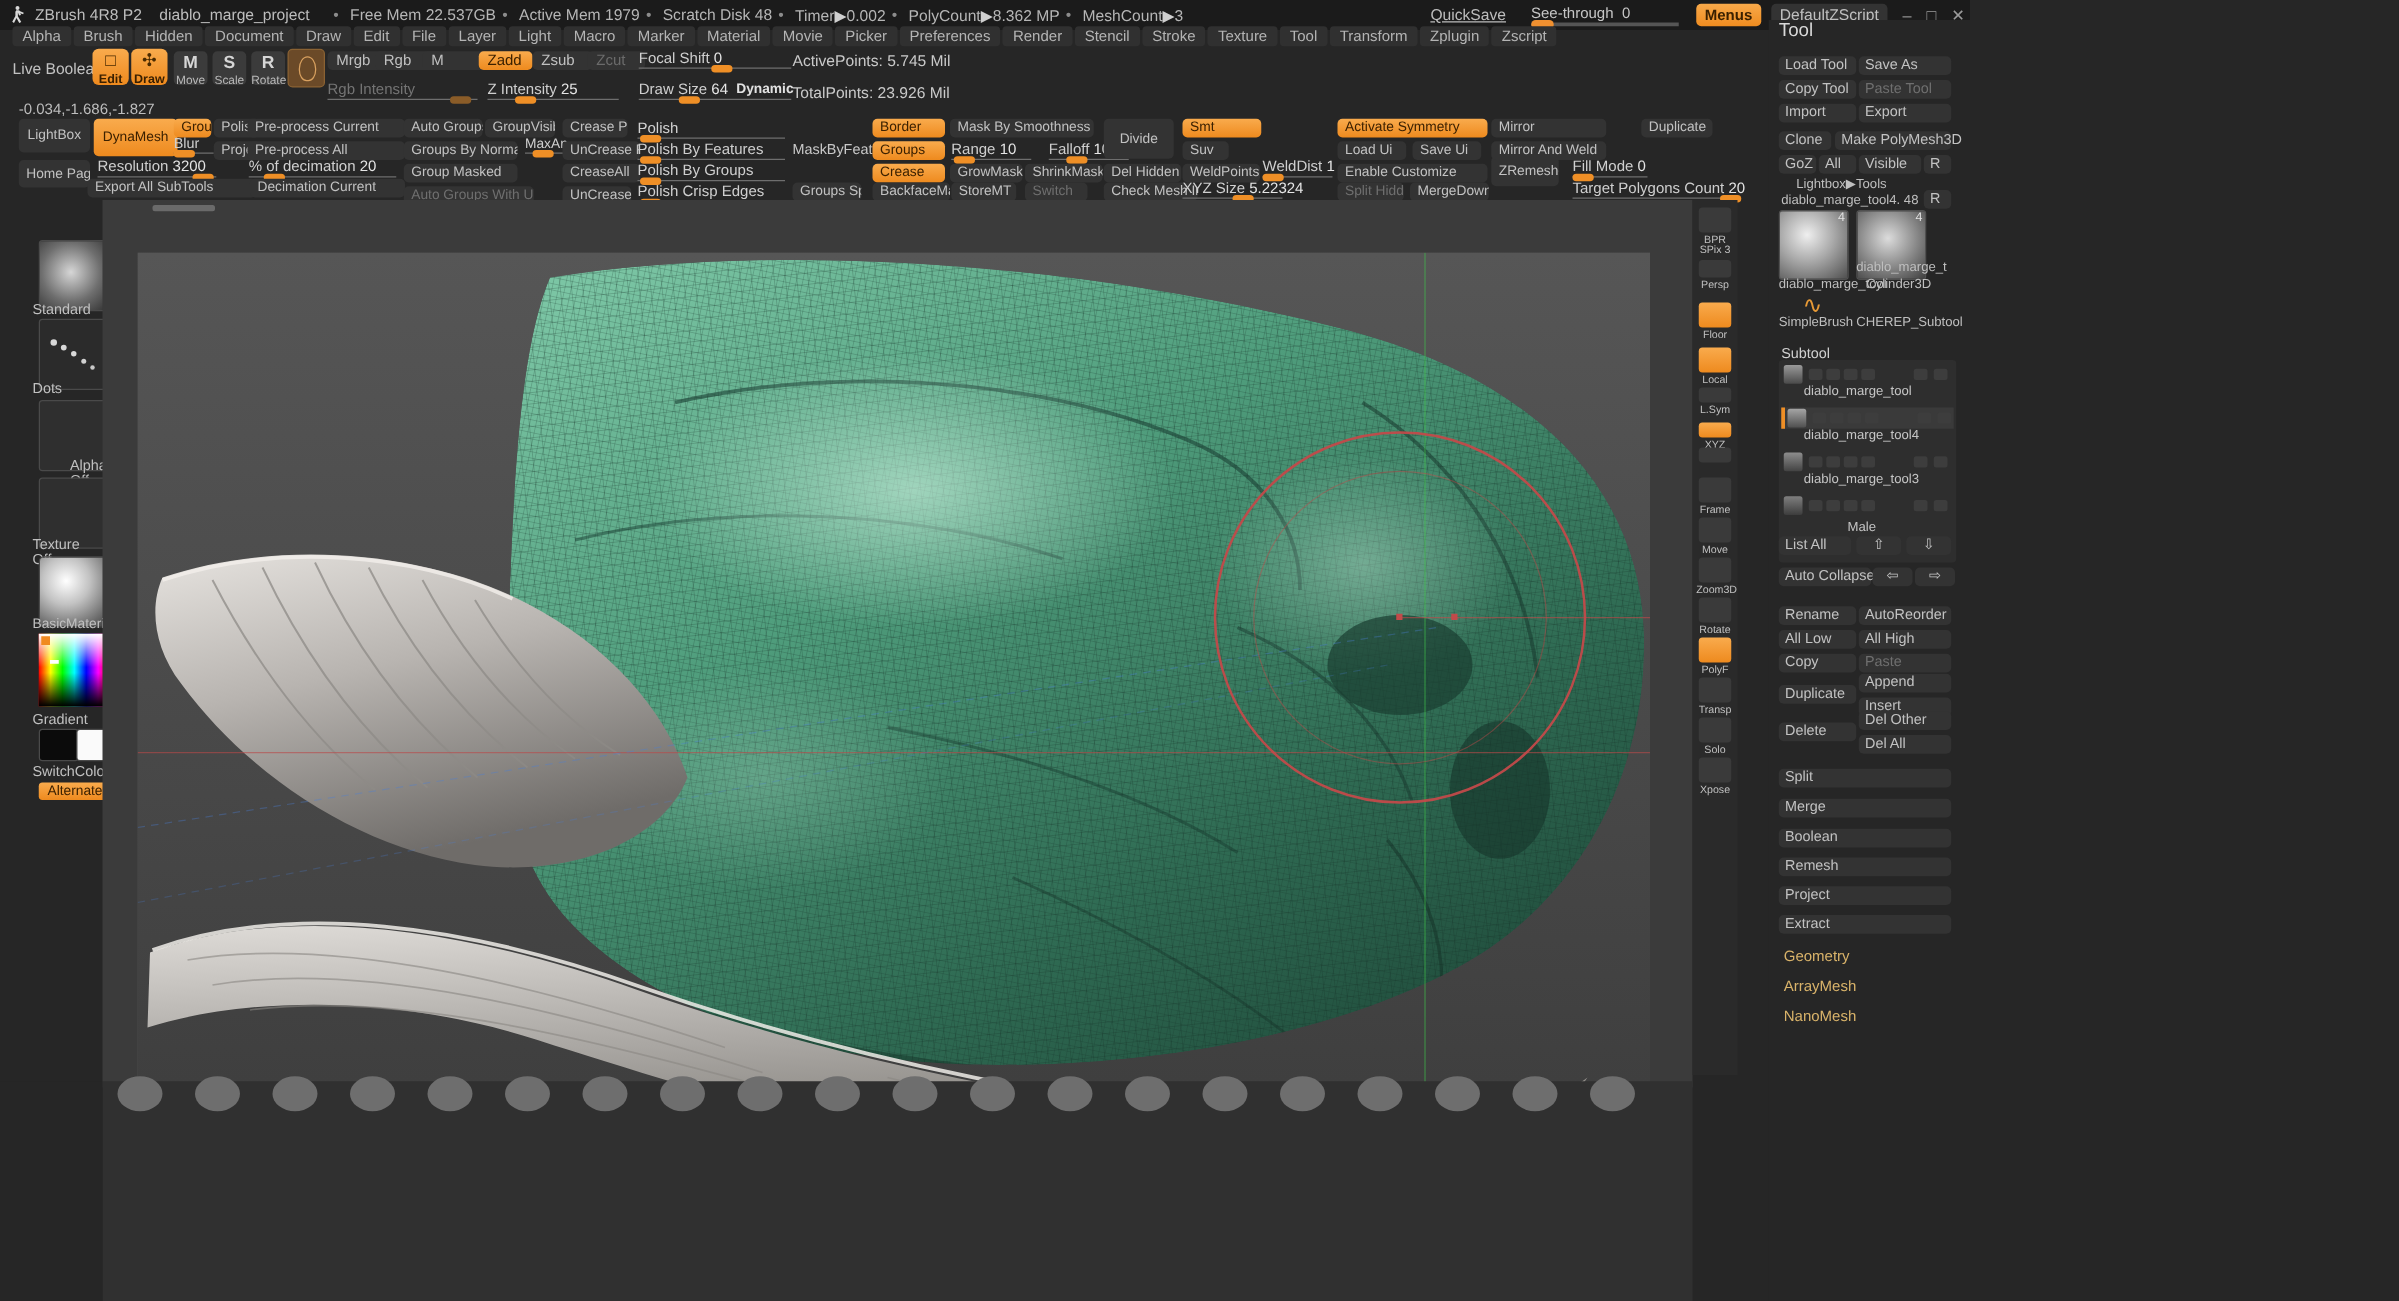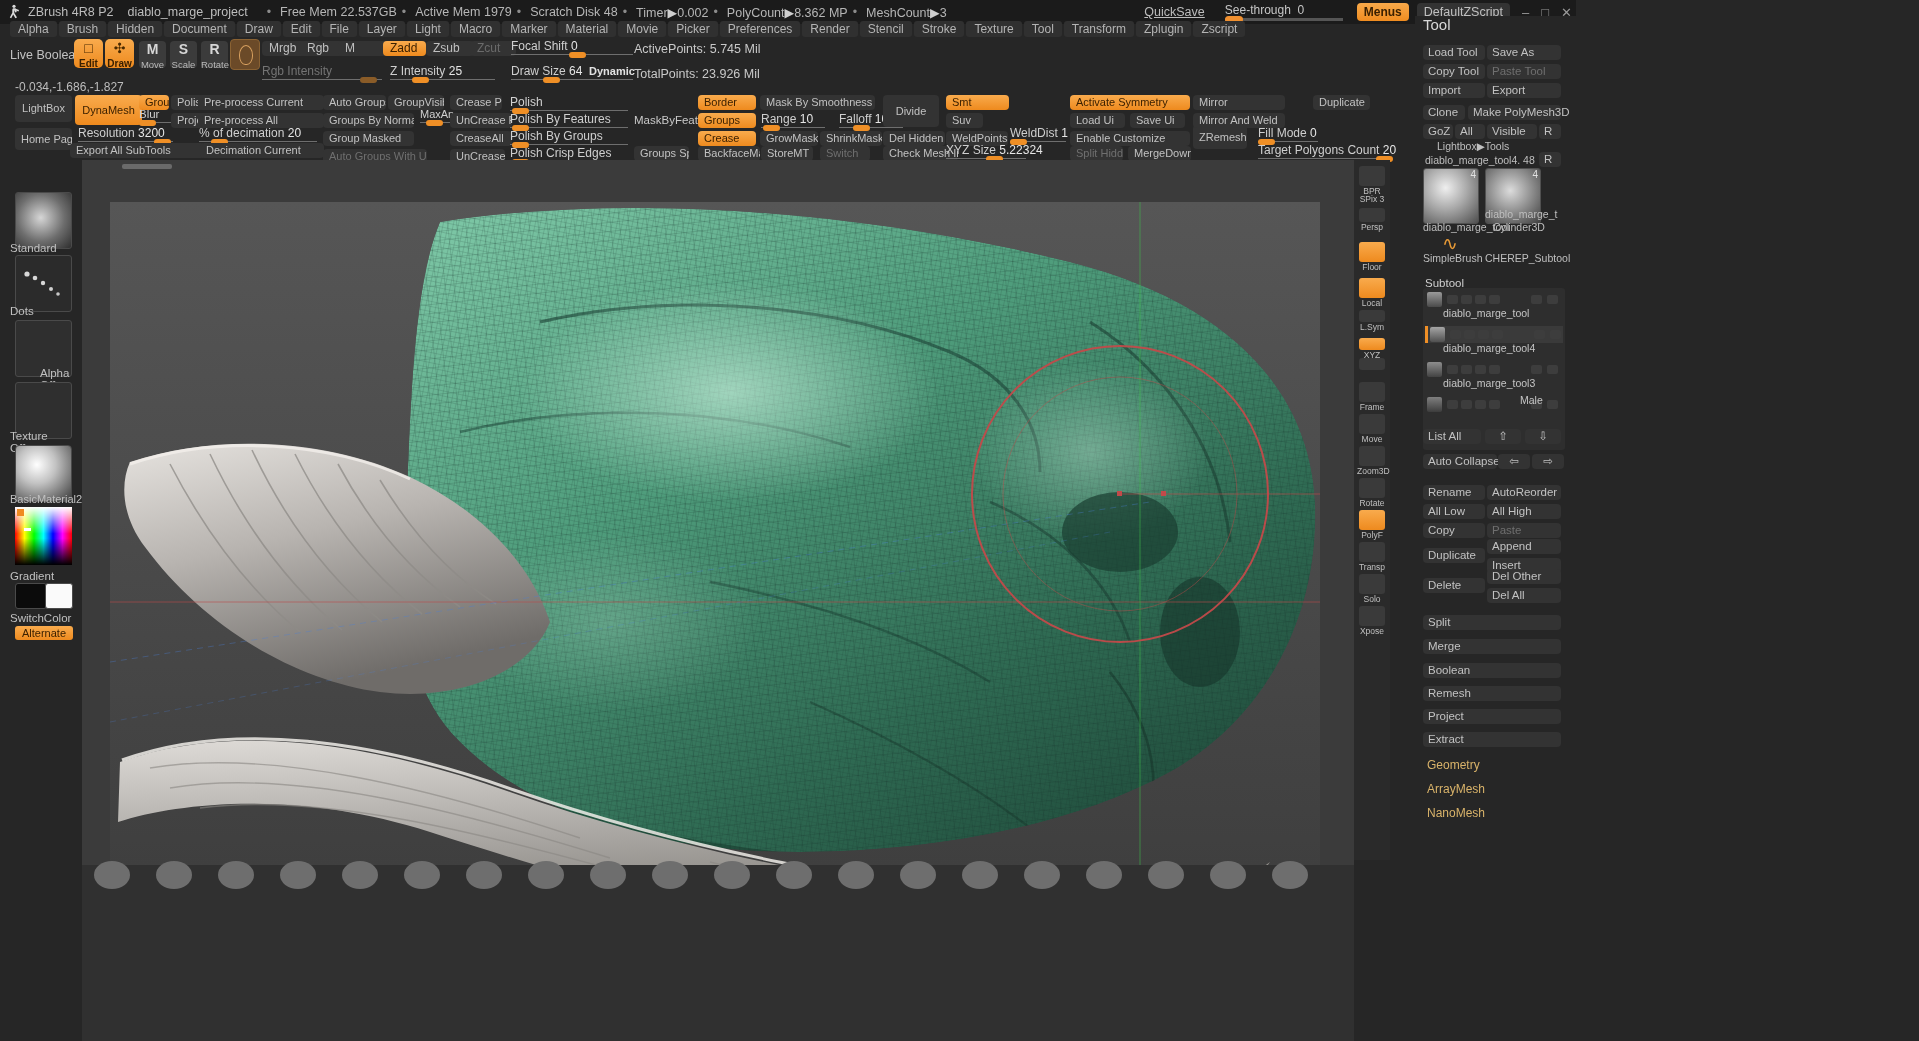--- a/index.html
+++ b/index.html
@@ -89,21 +89,21 @@
     position:absolute; border-radius:4px; background:#333; color:#c2c2c2;
     font-size:11px; line-height:15px; height:15px; padding:0 6px; white-space:nowrap; overflow:hidden;
   }
   .sbtn.on { background:linear-gradient(#f9ab4d,#ee8a1e); color:#3c2100; }
   .sbtn.dim { color:#6f6f6f; }
   .sbtn.tall2 { height:30px; line-height:30px; text-align:center; }
   .radio { position:absolute; width:9px; height:9px; border-radius:50%; background:#1f1f1f; border:1.5px solid #9a9a9a; }
   .radio.fill { background:#9a9a9a; }
 
   
-  #leftbar { position:absolute; left:0; top:160px; width:60px; height:700px; }
+  #leftbar { position:absolute; left:16px; top:160px; width:60px; height:700px; }
   .lb-thumb {
     position:absolute; left:15px; width:57px; height:57px; border-radius:3px;
     background:#383838; border:1px solid #4a4a4a;
   }
   .lb-cap { position:absolute; left:10px; font-size:11.5px; color:#c0c0c0; text-align:left; }
   .swatchbtn { position:absolute; border-radius:3px; }
 
   
   #canvaswrap { position:absolute; left:82px; top:160px; width:1272px; height:710px; background:#3b3b3b; overflow:hidden; }
   #canvas { position:absolute; left:28px; top:42px; width:1210px; height:665px; background:#4a4a4a; overflow:hidden; }
@@ -696,21 +696,21 @@
 
     <div class="strow" style="top:108px;">
       <span class="st-thumb" style="background:linear-gradient(#7f7f7f,#3d3d3d);"></span>
       <span class="sticon" style="left:22px;"></span>
       <span class="sticon" style="left:36px;"></span>
       <span class="sticon" style="left:50px;"></span>
       <span class="sticon" style="left:64px;"></span>
       <span class="sticon" style="left:106px;"></span>
       <span class="sticon" style="left:122px;"></span>
     </div>
-    <div class="st-name" style="left:55px; top:106px;margin-left:42px;">Male</div>
+    <div class="st-name" style="left:55px; top:128px;">Male</div>
   </div>
 
   <div class="tbtn" style="left:8px; top:413px; width:58px;">List All</div>
   <div class="tbtn" style="left:70px; top:413px; width:36px; text-align:center;">⇧</div>
   <div class="tbtn" style="left:110px; top:413px; width:36px; text-align:center;">⇩</div>
   <div class="tbtn" style="left:8px; top:438px; width:74px;">Auto Collapse</div>
   <div class="tbtn" style="left:83px; top:438px; width:32px; text-align:center;">⇦</div>
   <div class="tbtn" style="left:117px; top:438px; width:32px; text-align:center;">⇨</div>
 
   <div class="tbtn" style="left:8px; top:469px; width:62px;">Rename</div>

